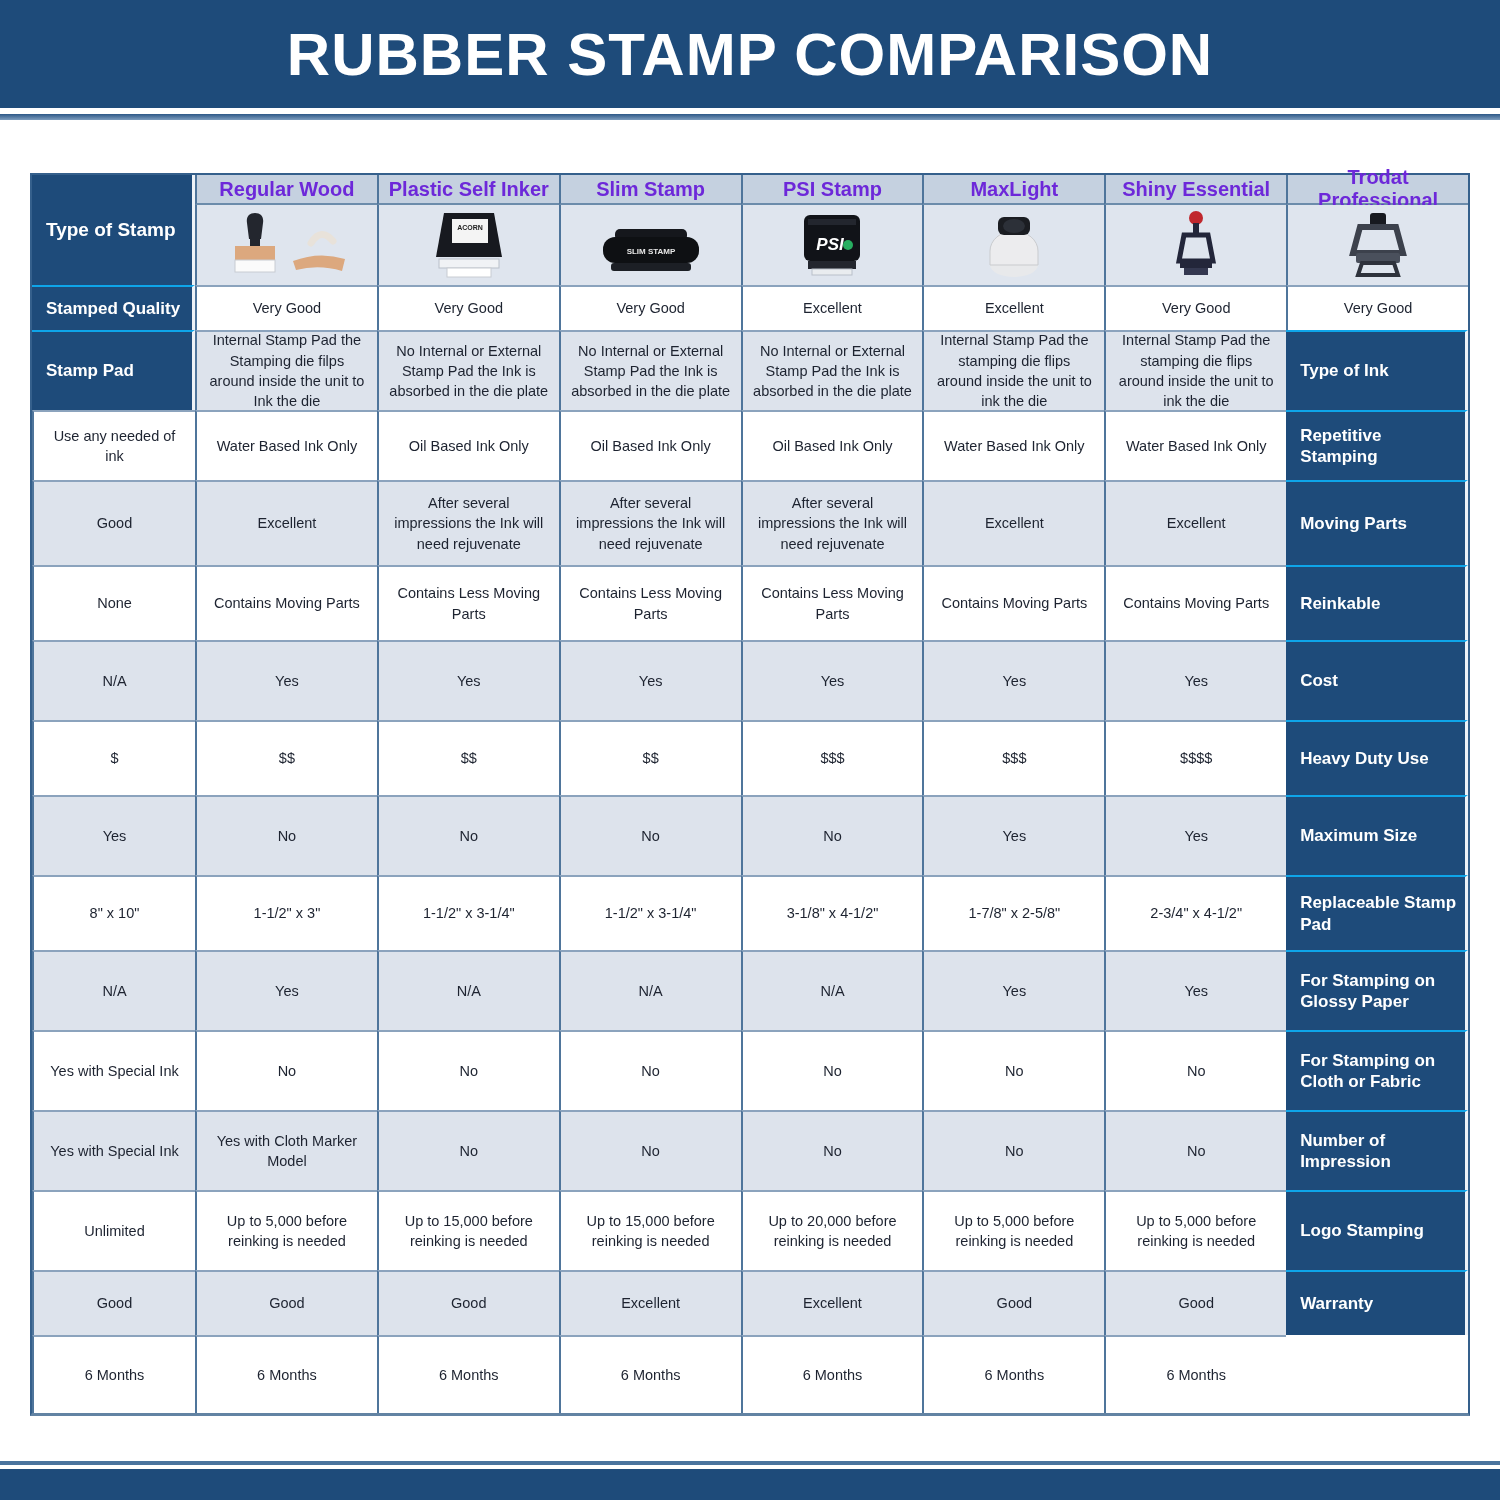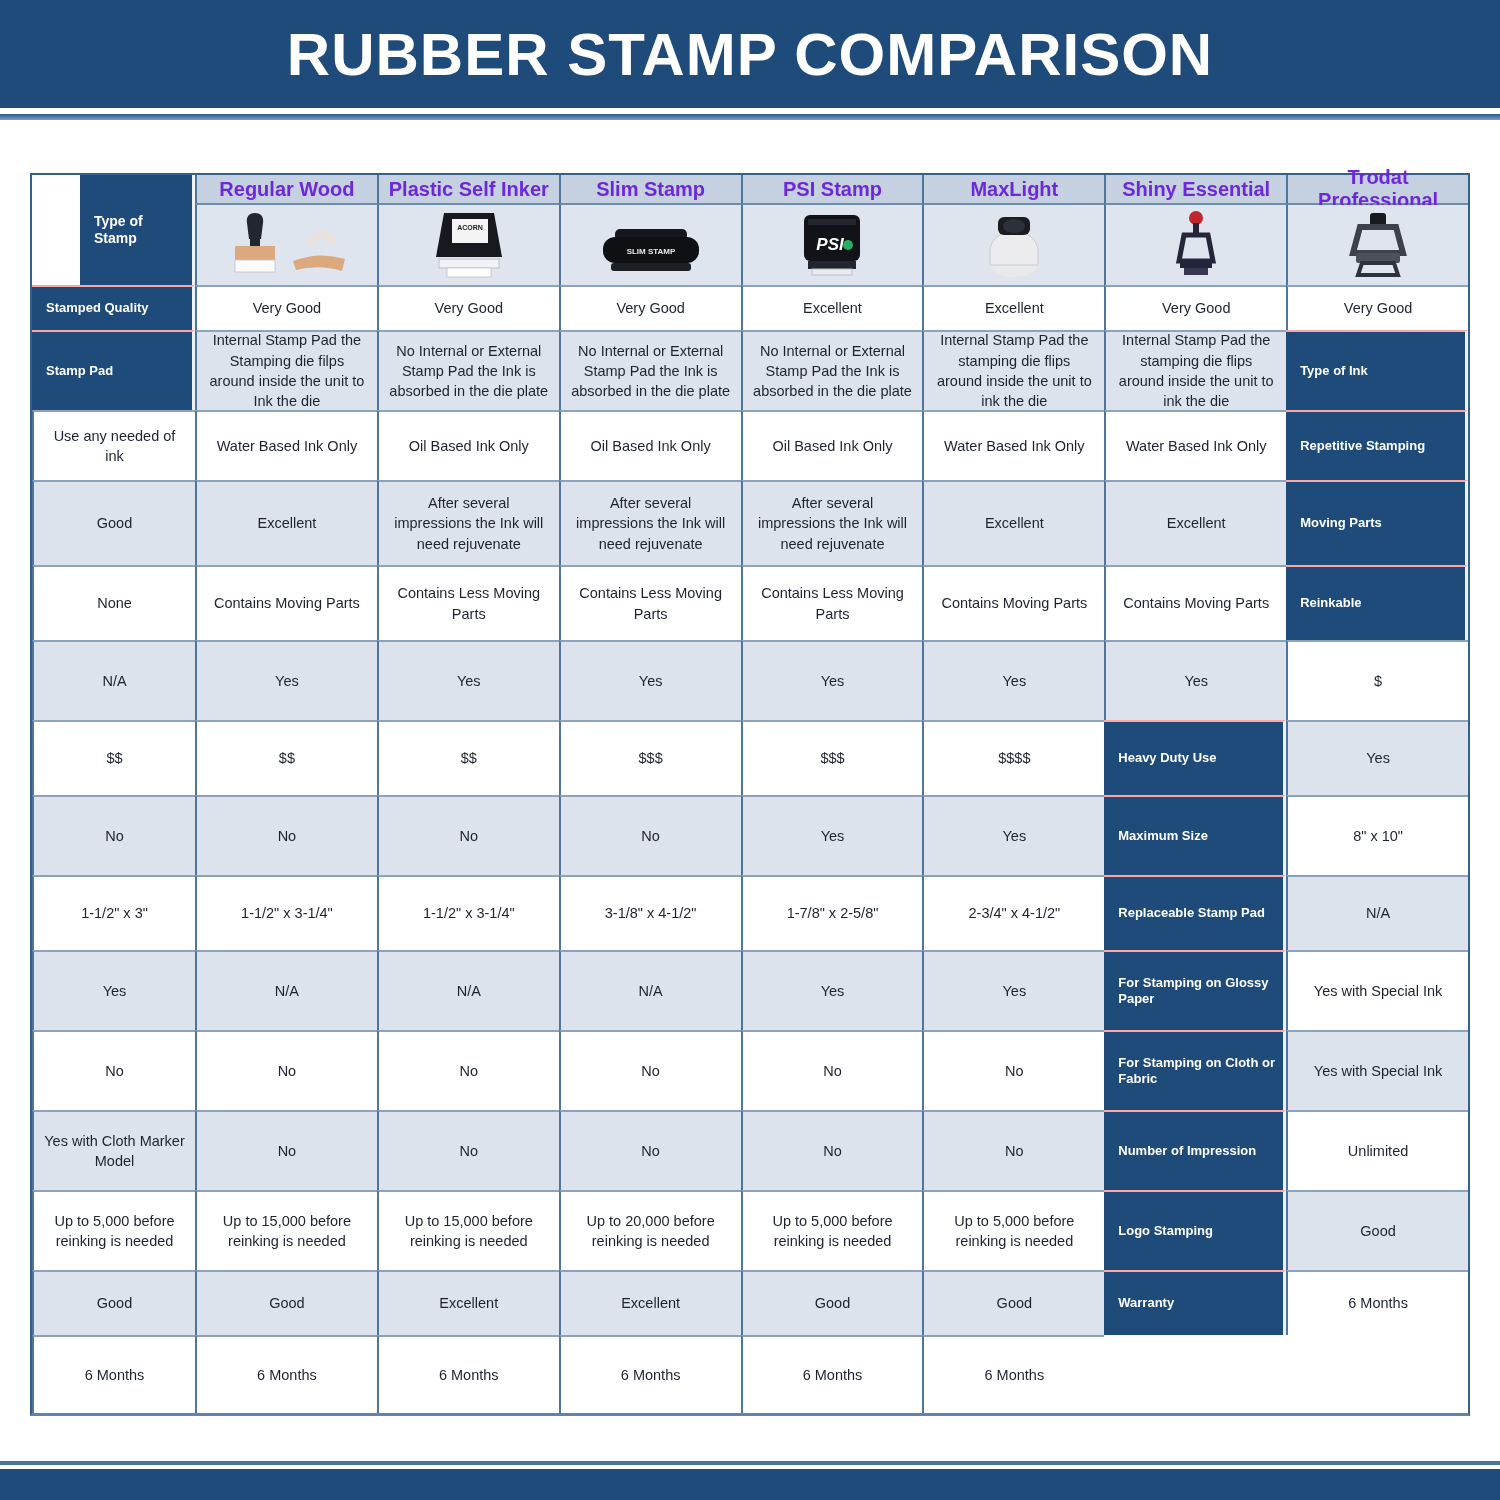--- a/index.html
+++ b/index.html
@@ -17,25 +17,25 @@
     margin:53px 30px 0 30px;
     display:grid;
     grid-template-columns:163px repeat(7,1fr);
     grid-template-rows:30px 80px 45px 80px 70px 85px 75px 80px 75px 80px 75px 80px 75px 80px 80px 80px 80px 65px 78px;
     grid-template-rows:30px 80px 45px 80px 70px 85px 75px 80px 75px 80px 75px 80px 80px 80px 80px 65px 78px;
     border:2px solid #35608c;border-bottom:3px solid #6283a3;
     background:#ffffff;
   }
   .cell{display:flex;align-items:center;justify-content:center;text-align:center;box-sizing:border-box;}
   .row-label-cell{
-    background:#1e4b7a;color:#ffffff;font-weight:bold;font-size:13px;line-height:1.25;
+    background:#1e4b7a;color:#ffffff;font-weight:bold;font-size:17px;line-height:1.25;
     justify-content:flex-start;text-align:left;padding:4px 8px 4px 14px;
-    border-top:2px solid #fca5a5;border-right:3px solid #eef2f7;
+    border-top:2px solid #0ea5e9;border-right:3px solid #eef2f7;
   }
-  .corner-cell{grid-row:1 / span 2;grid-column:1;border-top:none;font-size:14px;margin-left:48px;}
+  .corner-cell{grid-row:1 / span 2;grid-column:1;border-top:none;font-size:19px;}
   .col-name-cell{
     background:#c5d1e0;color:#6d28d9;font-weight:bold;font-size:20px;
     border-left:2px solid #4f759b;border-bottom:2px solid #6c8cab;
   }
   .image-cell{background:#dfe5ee;border-left:2px solid #4f759b;}
   .data-cell{
     font-size:14.5px;color:#1d2330;line-height:1.4;padding:4px 10px;
     border-left:2px solid #4f759b;border-top:2px solid #8ba3bd;
     background:#ffffff;
   }
@@ -276,20 +276,23 @@
     </div>
     <div class="cell data-cell alt">
       <span>Yes</span>
     </div>
     <div class="cell data-cell alt">
       <span>Yes</span>
     </div>
     <div class="cell data-cell alt">
       <span>Yes</span>
     </div>
+    <div class="cell row-label-cell">
+      <span>Cost</span>
+    </div>
     <div class="cell data-cell">
       <span>$</span>
     </div>
     <div class="cell data-cell">
       <span>$$</span>
     </div>
     <div class="cell data-cell">
       <span>$$</span>
     </div>
     <div class="cell data-cell">

